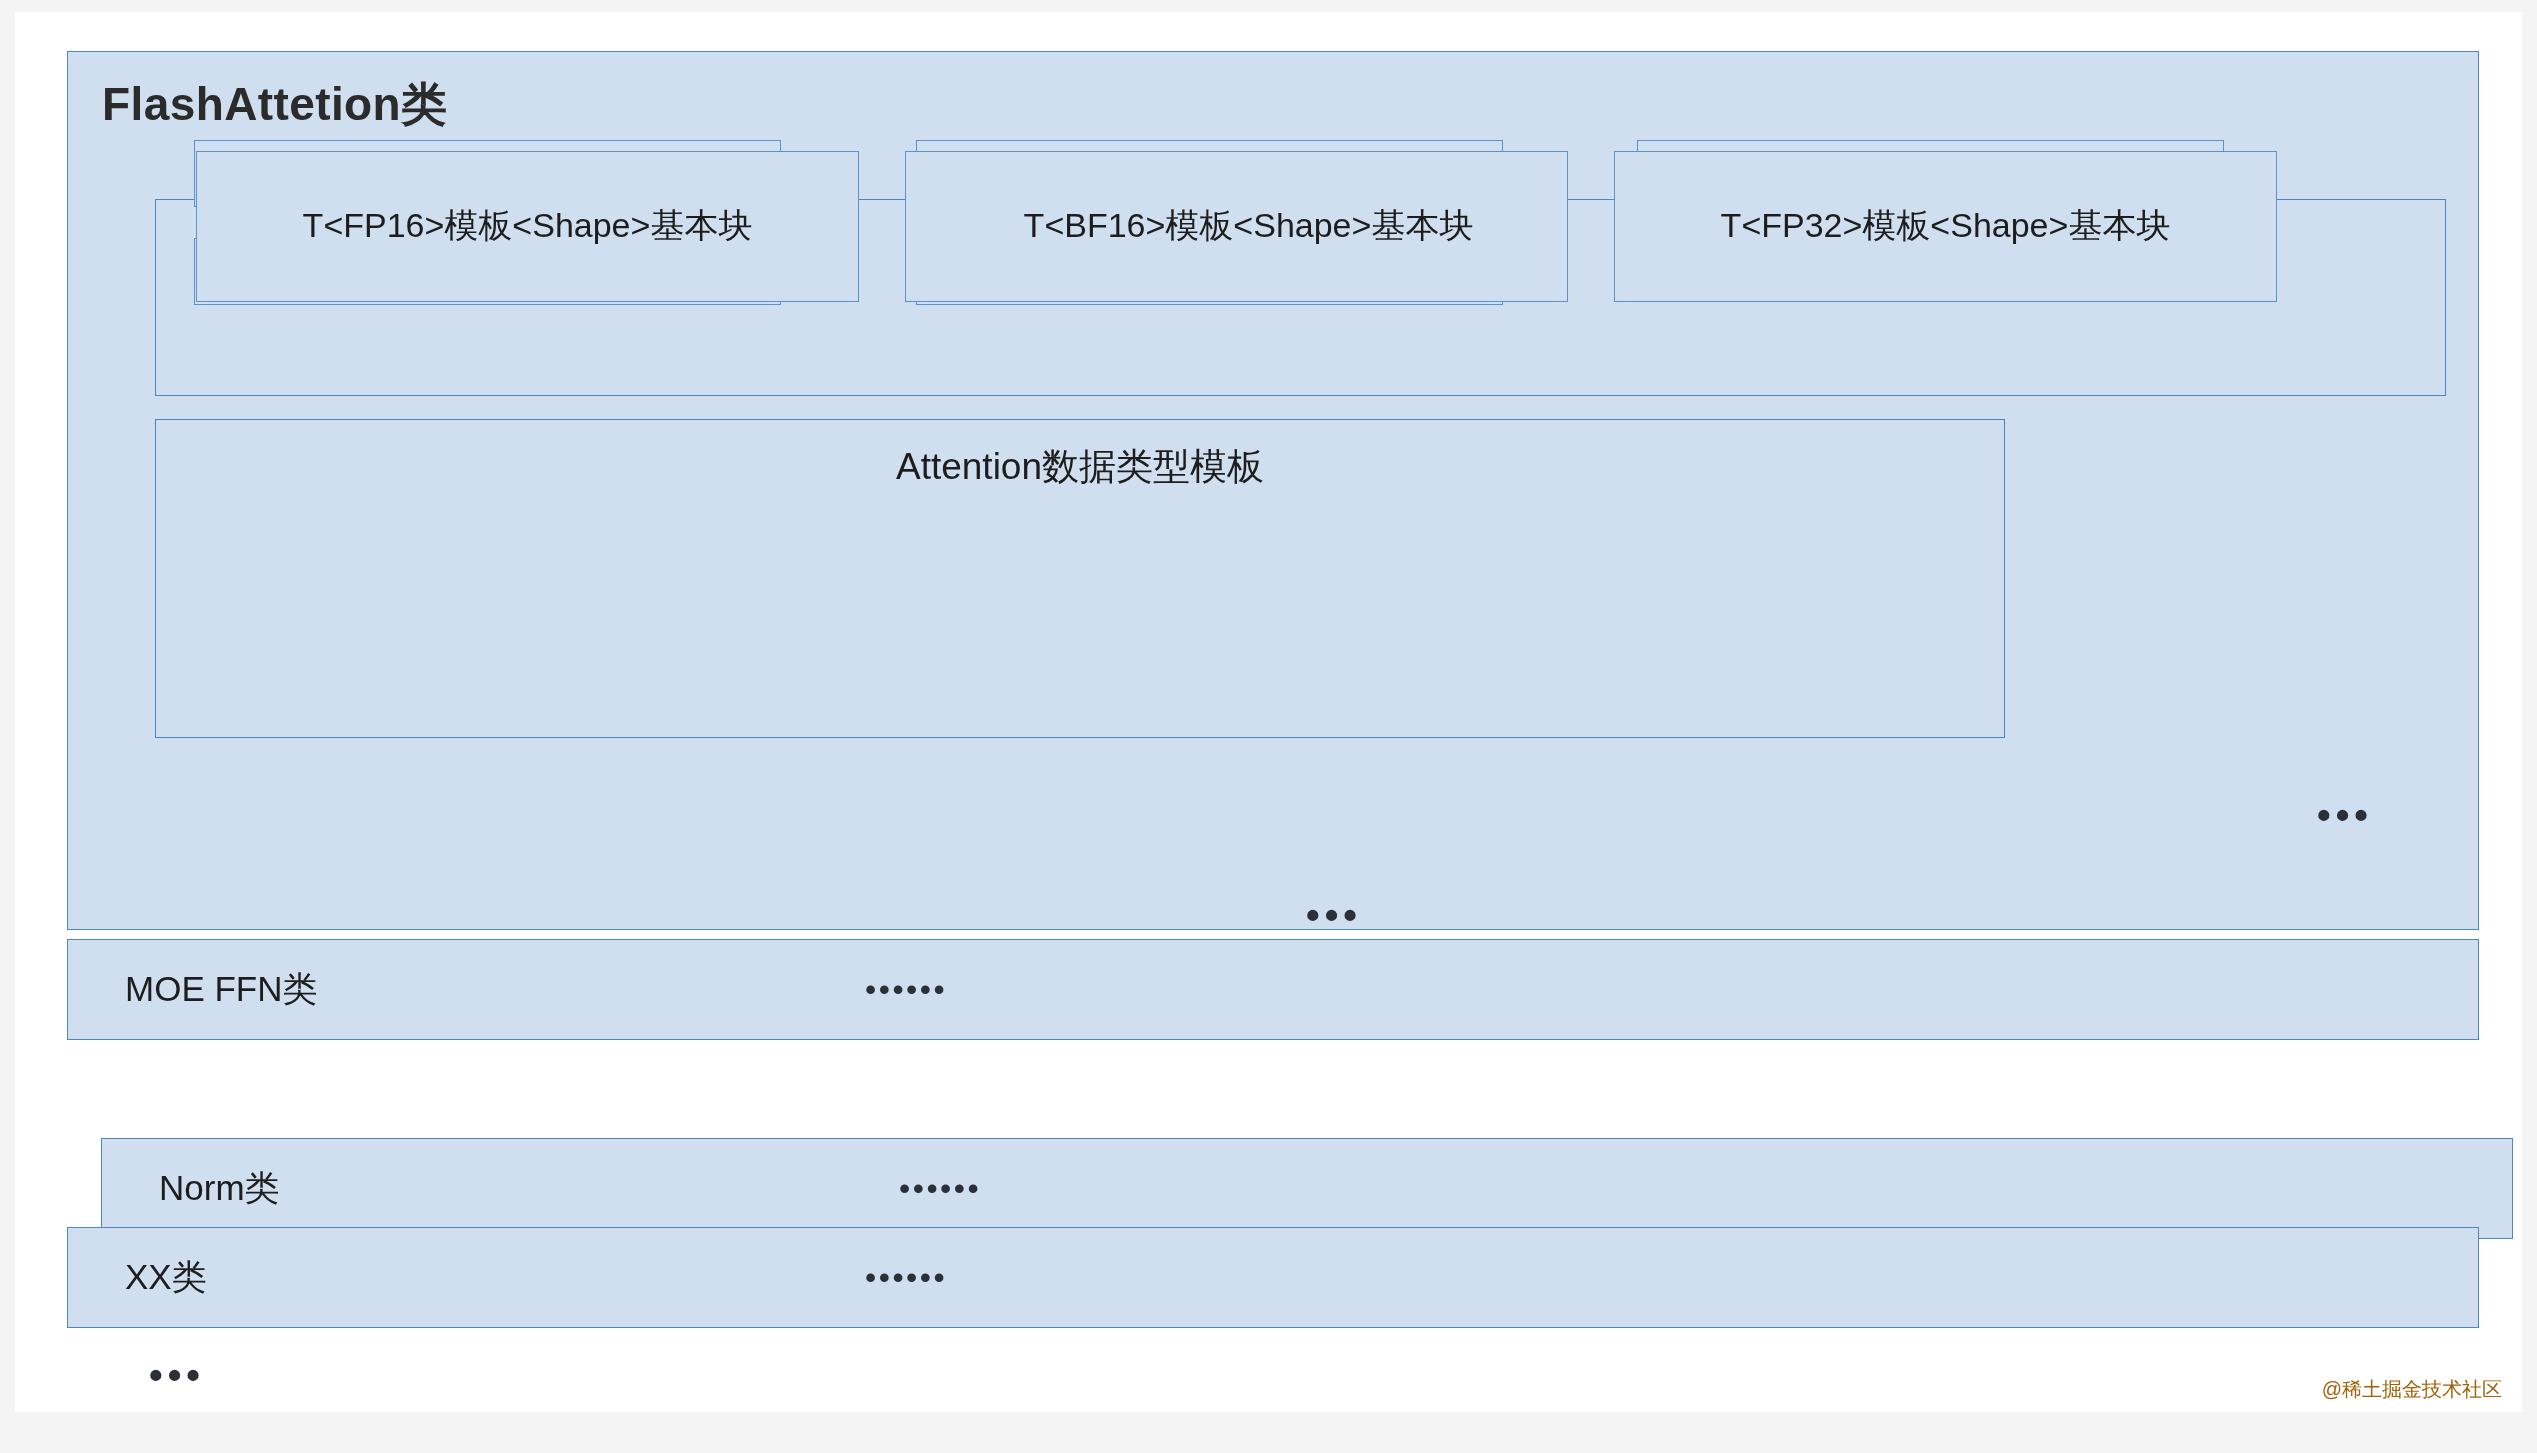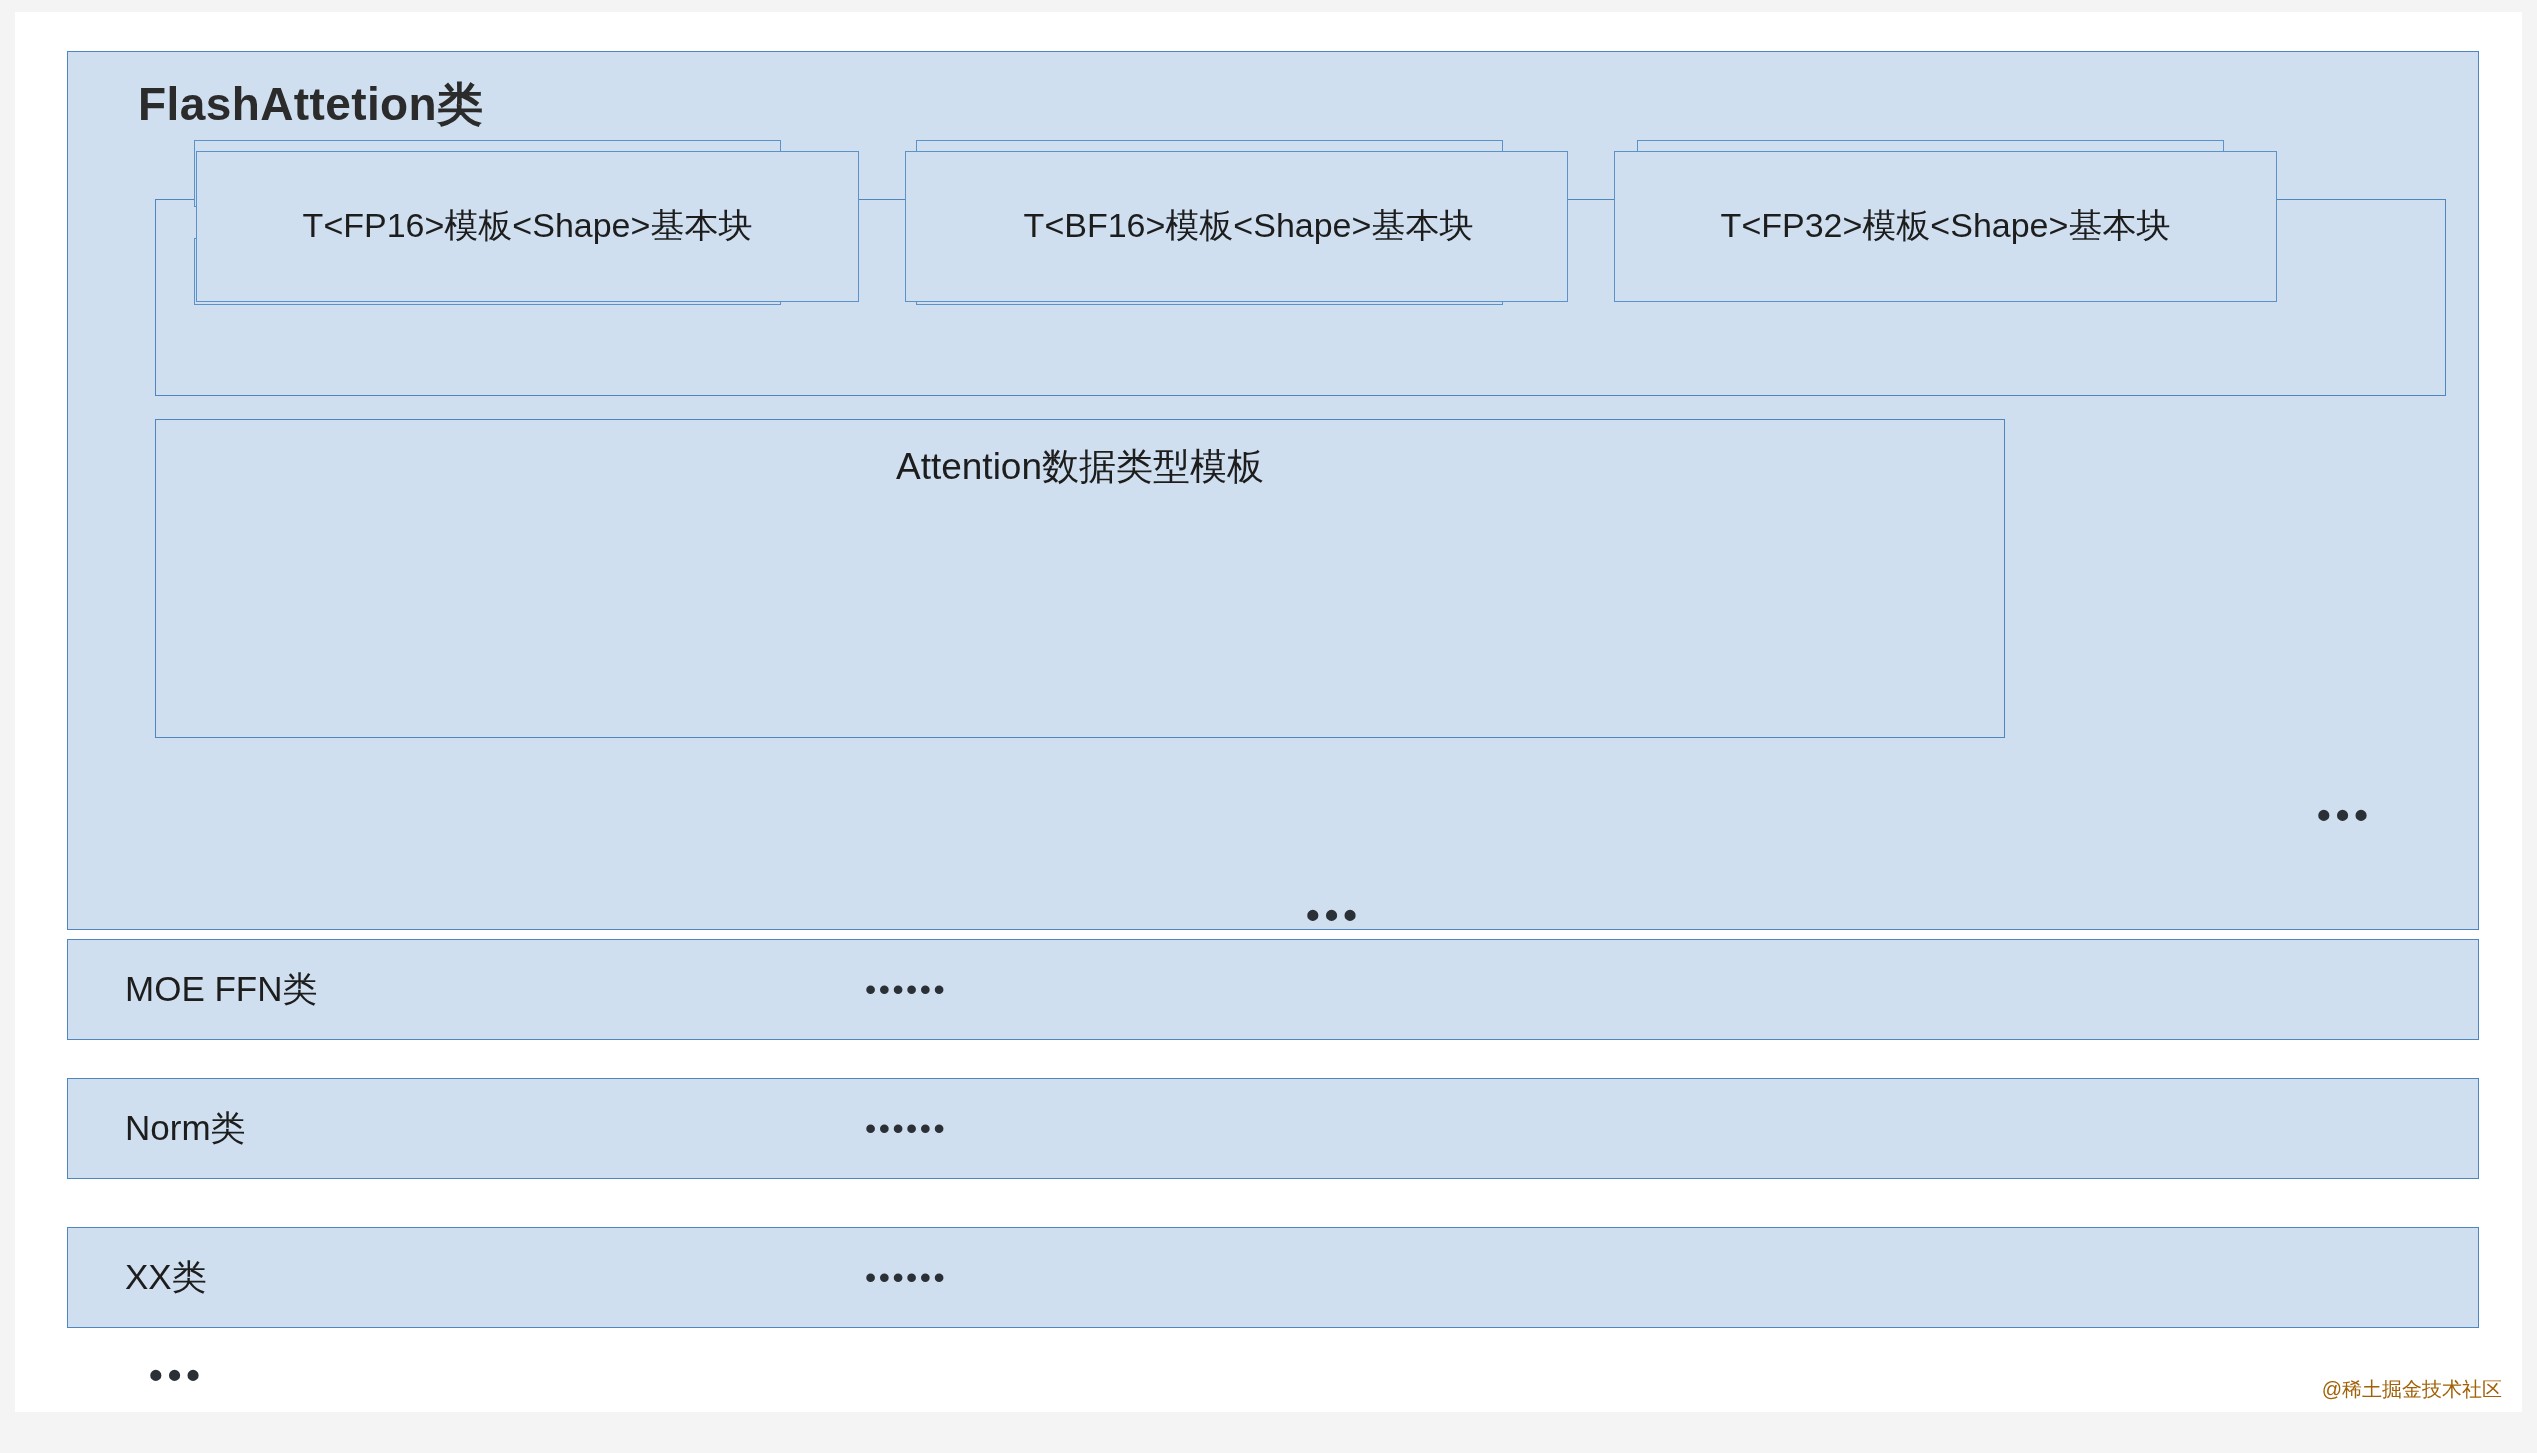--- a/index.html
+++ b/index.html
@@ -61,21 +61,20 @@
   }
   #flash-title {
     position: absolute;
     left: 34px;
     top: 22px;
     font-size: 46px;
     font-weight: bold;
     color: #2b2b2b;
     letter-spacing: 0.4px;
     white-space: nowrap;
-    margin-left: 36px;
   }
 
   
   #derived-panel {
     left: 87px;
     top: 147px;
     width: 2291px;
     height: 197px;
   }
   #derived-title {
@@ -147,21 +146,21 @@
     top: 843px;
   }
 
   
   .class-bar {
     left: 52px;
     width: 2412px;
     height: 101px;
   }
   #bar-moe  { top: 895px; margin-top: 32px; }
-  #bar-norm { top: 1066px; }
+  #bar-norm { top: 1126px; margin-left: 34px; }
   #bar-xx   { top: 1215px; }
 
   .bar-label {
     position: absolute;
     left: 57px;
     top: 50%;
     transform: translateY(-50%);
     font-size: 35px;
     color: #1d1d1d;
     white-space: nowrap;

